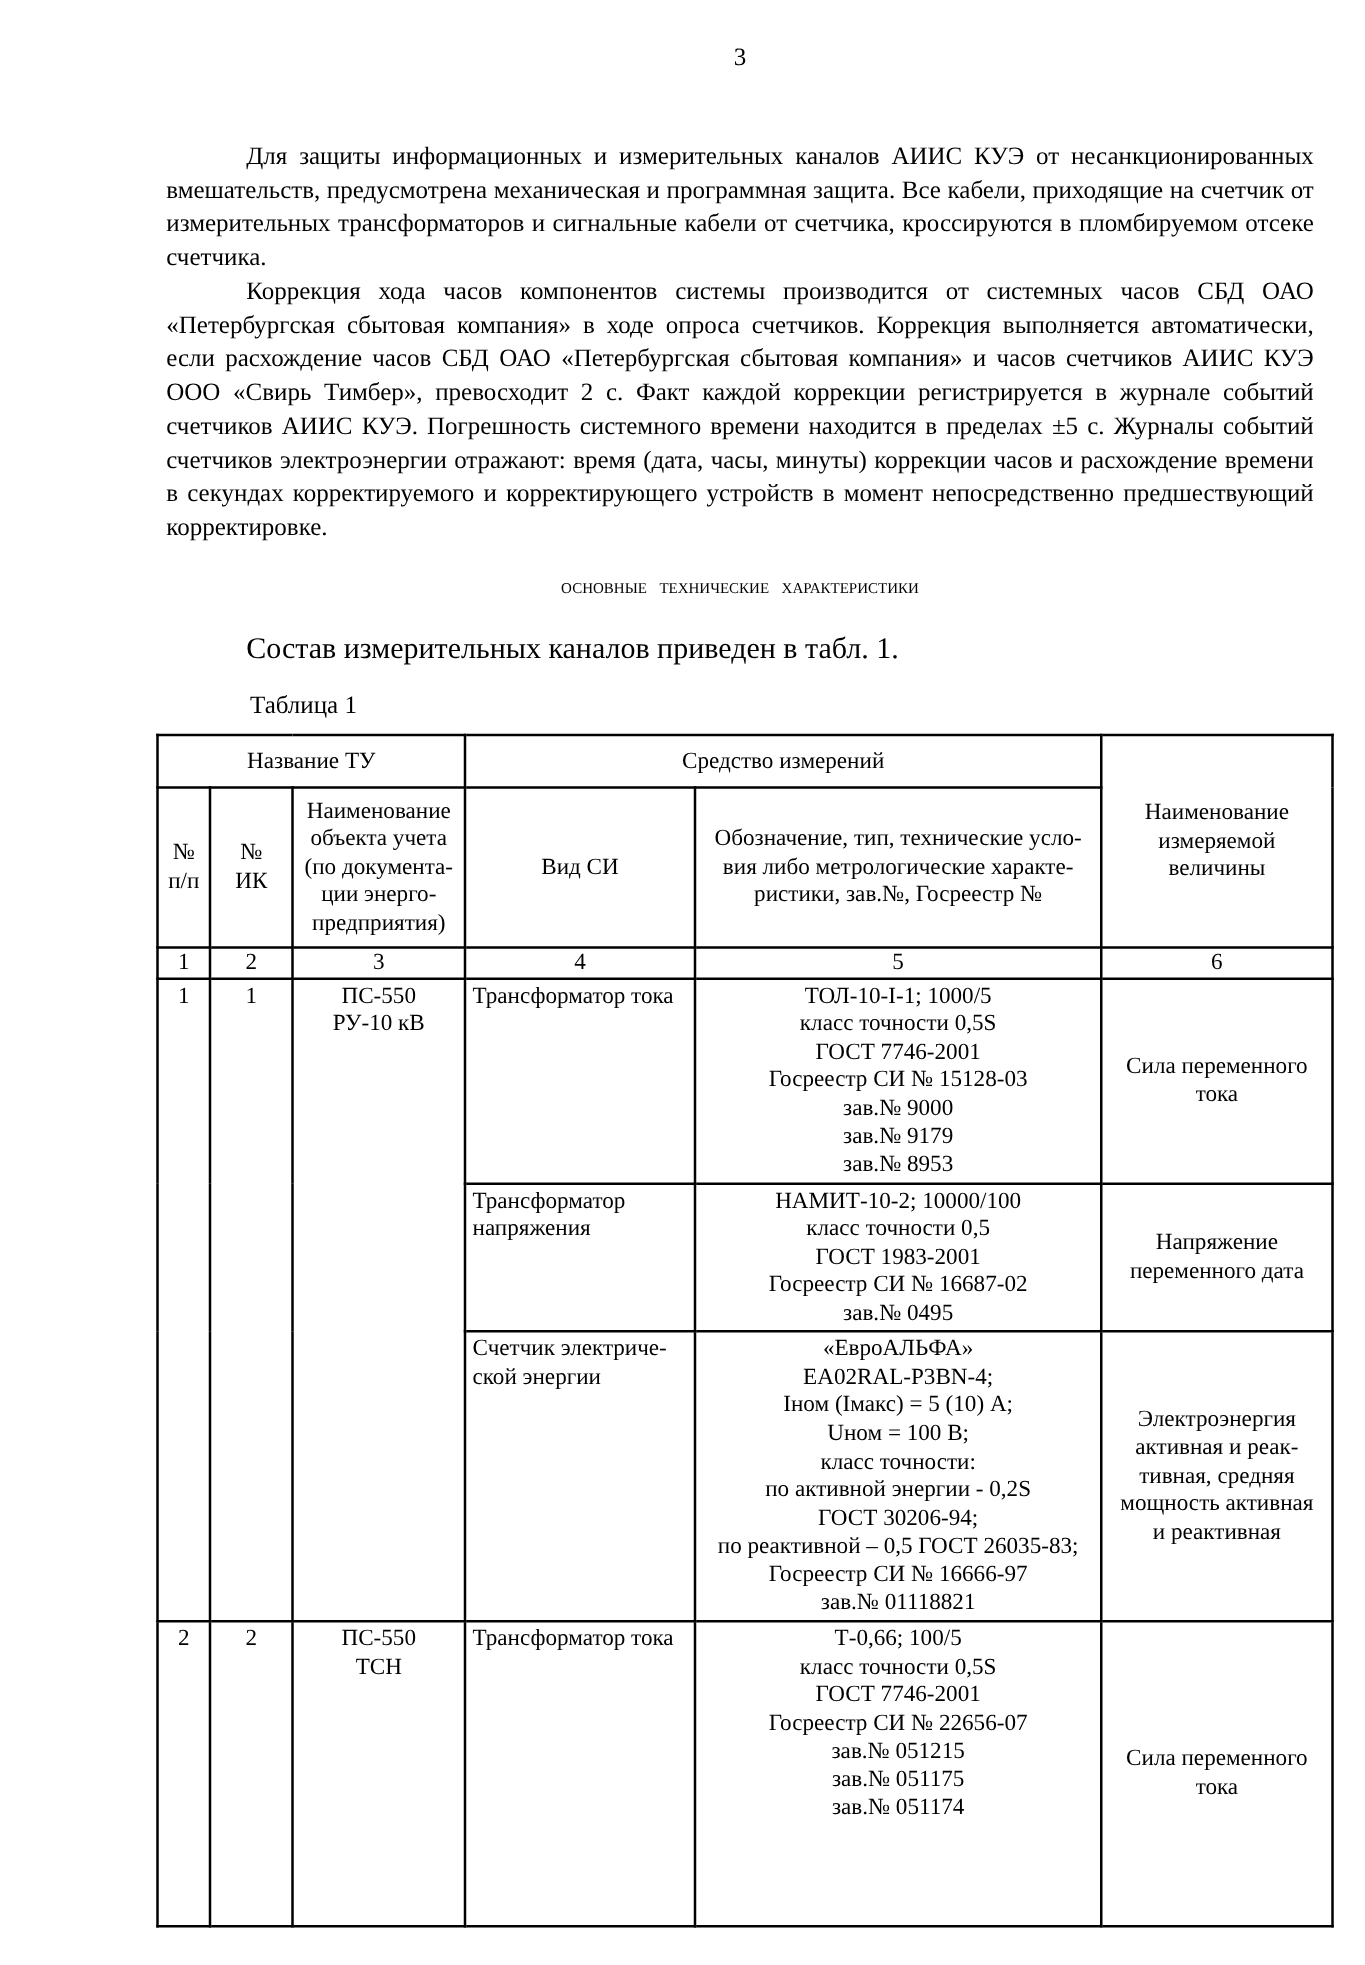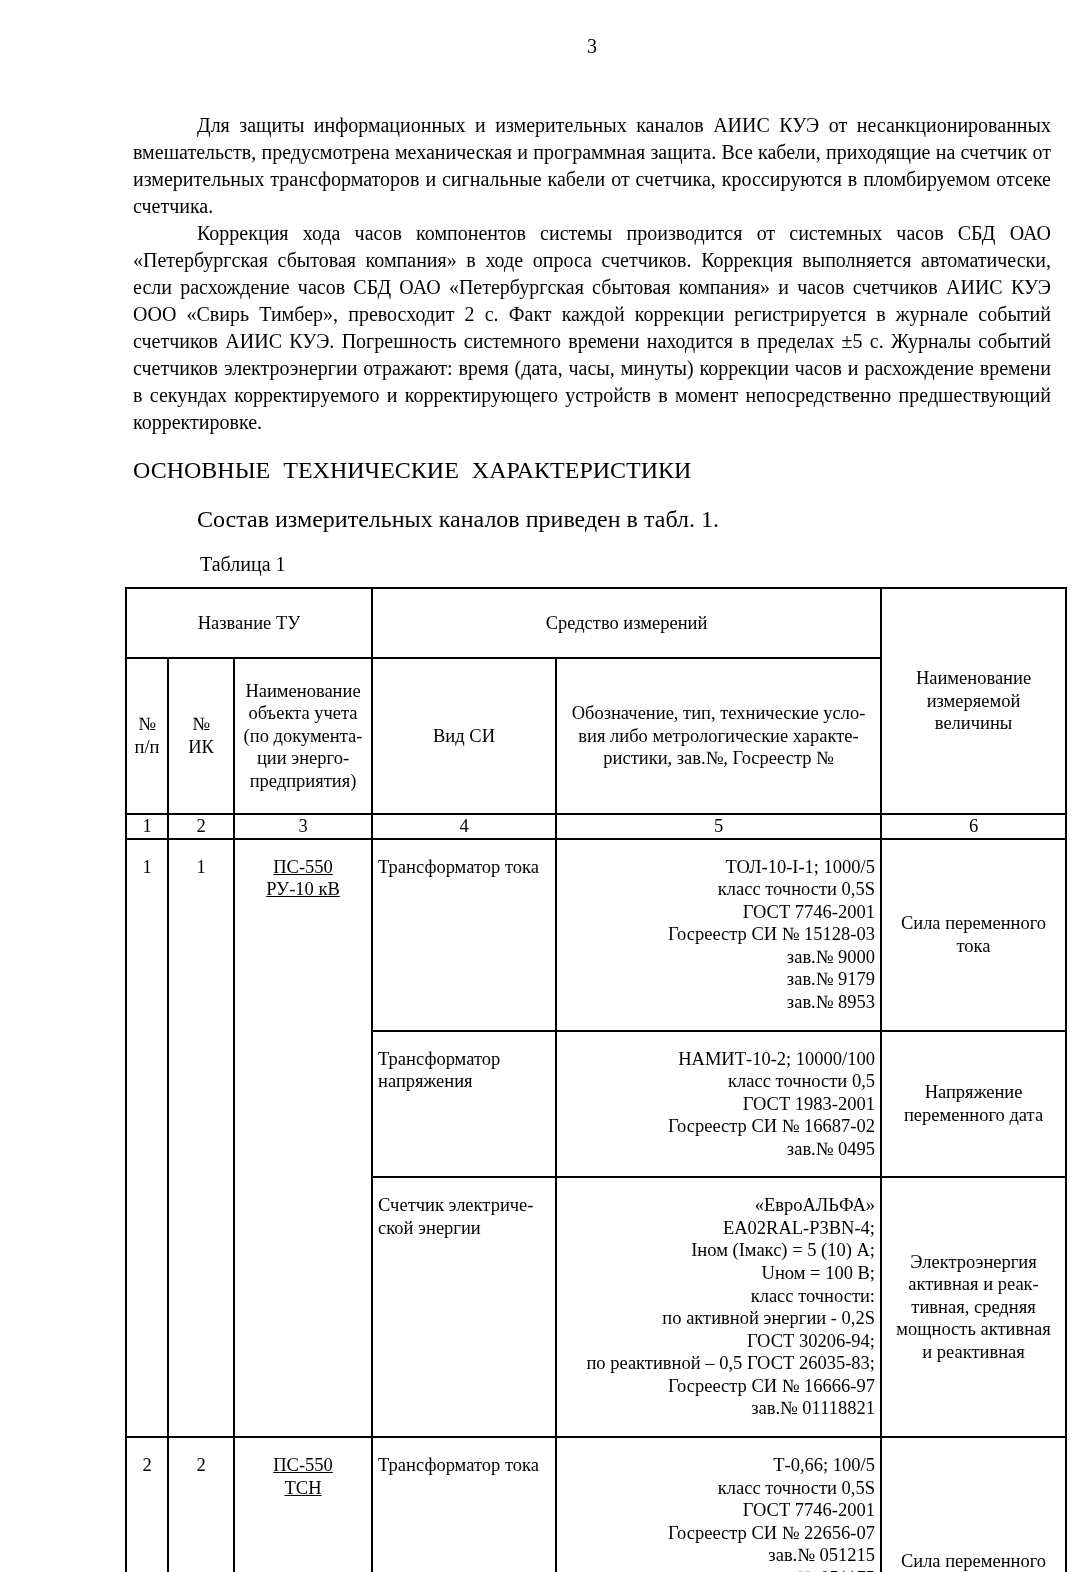--- a/index.html
+++ b/index.html
@@ -25,22 +25,23 @@
   .body-text { margin: 0 14px 0 8px; }
   .body-text p {
     margin: 0;
     font-size: 20px;
     line-height: 27px;
     text-align: justify;
     text-indent: 64px;
   }
   .heading {
     margin: 21px 14px 0 8px;
-    font-size: 24px;
+    font-size: 12px;
     line-height: 27px;
+    text-align: center;
     word-spacing: 7px;
   }
   .intro {
     margin: 22px 14px 0 8px;
     font-size: 24px;
     line-height: 27px;
     text-indent: 64px;
   }
   .table-caption {
     margin: 18px 0 10px 75px;
@@ -49,42 +50,42 @@
   }
   table.tbl {
     border-collapse: collapse;
     table-layout: fixed;
     width: 940px;
   }
   .tbl th, .tbl td {
     border: 2px solid #000;
     font-size: 18.5px;
     line-height: 1.22;
-    padding: 16px 5px;
+    padding: 2px 5px;
     white-space: pre-line;
     overflow: hidden;
   }
   .tbl th {
     font-weight: normal;
     text-align: center;
     vertical-align: middle;
   }
   col.c1 { width: 42px; }
   col.c2 { width: 66px; }
   col.c3 { width: 138px; }
   col.c4 { width: 184px; }
   col.c5 { width: 325px; }
   col.c6 { width: 185px; }
   tr.h-group th { height: 36px; }
   tr.h-main th { height: 122px; }
   tr.h-num th { height: 20px; padding: 0; }
   td.cnum { text-align: center; vertical-align: top; }
-  td.cobj { text-align: center; vertical-align: top; text-decoration: underline; }
+  td.cobj { text-align: center; vertical-align: top; }
   td.cvid { text-align: left; vertical-align: top; margin-left: 28px; }
-  td.cspec { text-align: right; vertical-align: top; }
+  td.cspec { text-align: center; vertical-align: top; }
   td.cqty { text-align: center; vertical-align: middle; border-radius: 25px; }
   tr.r-last td { height: 238px; }
 </style>
 </head>
 <body>
 
 <div class="page">
 
   <div class="page-number">3</div>
 

